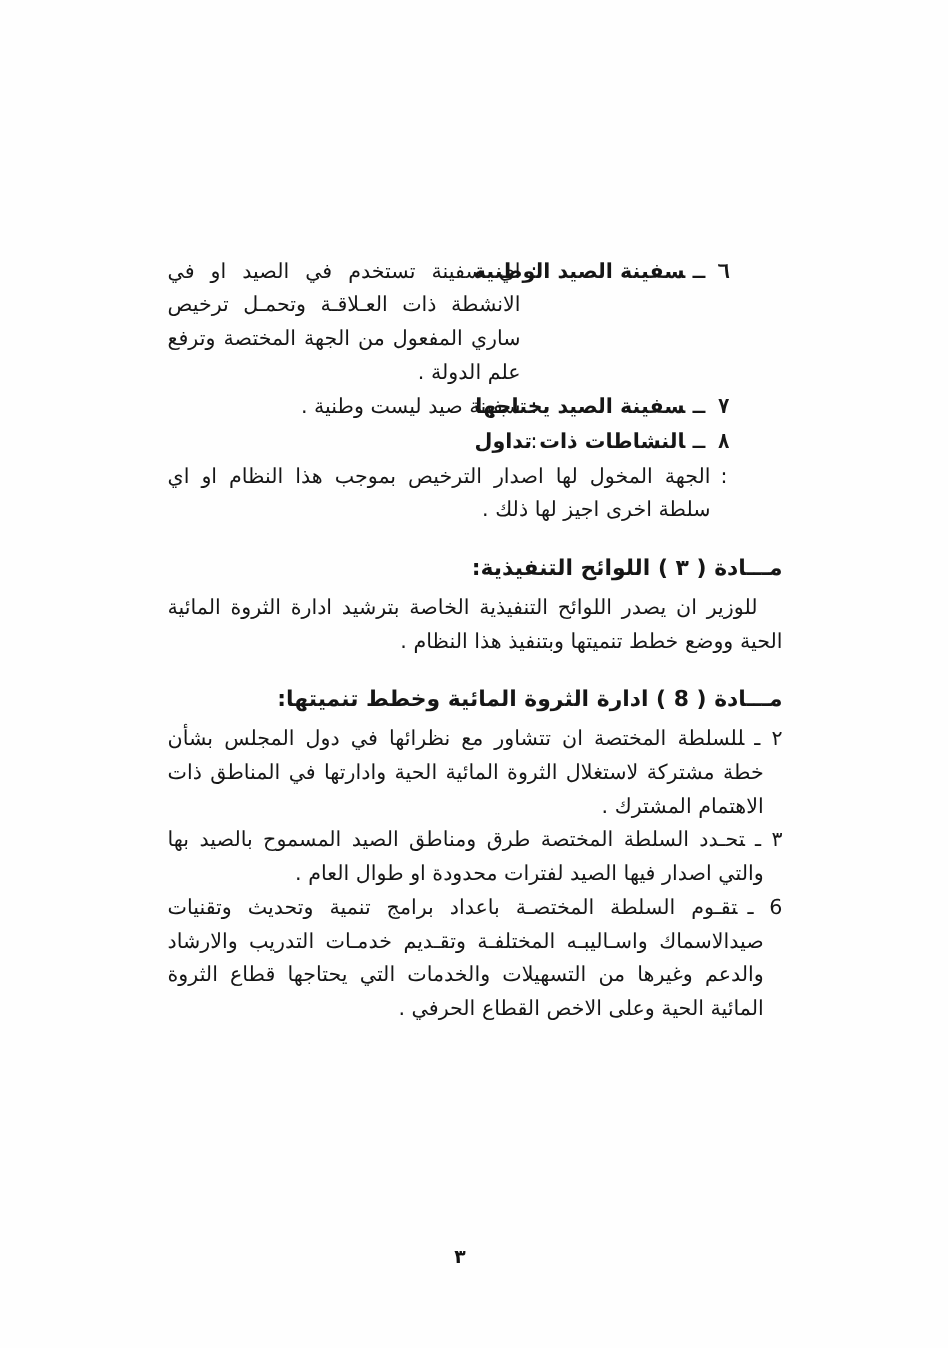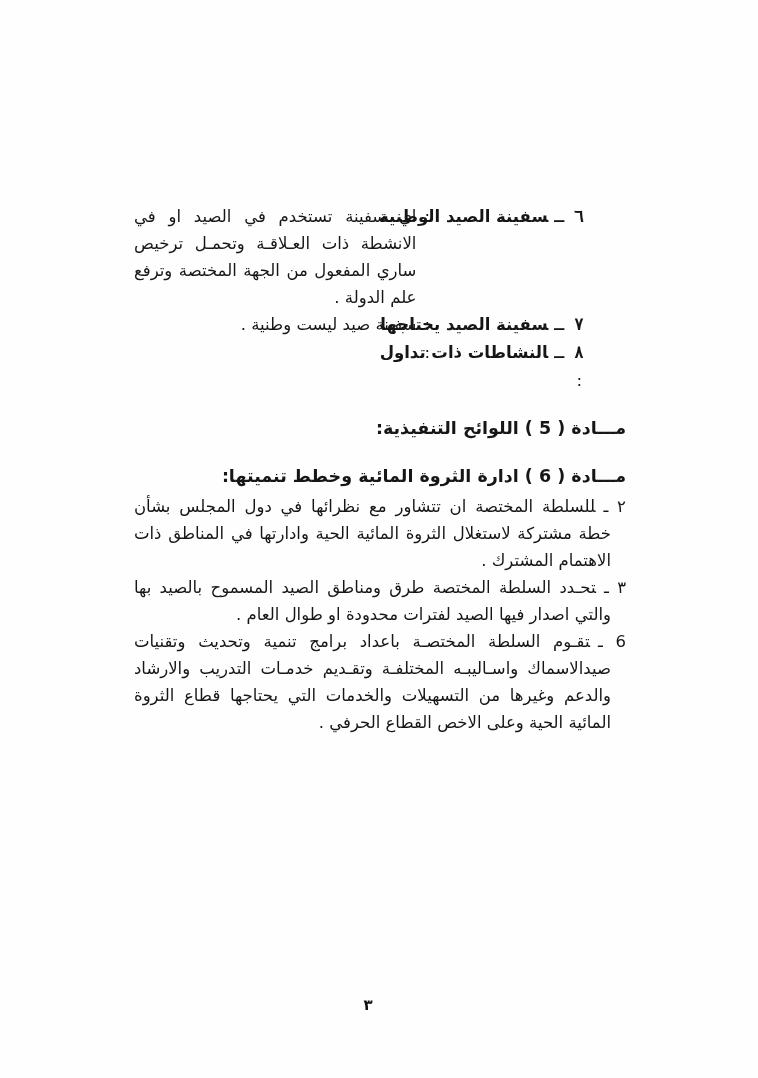--- a/index.html
+++ b/index.html
@@ -86,27 +86,29 @@
         <div class="def-text">سفينة صيد ليست وطنية .</div>
       </div>
 
       <div class="def-row">
         <div class="def-term"><span class="marker">٨ ـ</span><span>النشاطات ذات تداول</span></div>
         <div class="def-colon">:</div>
       </div>
 
       <div class="def-row">
         <div class="def-colon">:</div>
+        <div class="def-text">الجهة المخول لها اصدار الترخيص بموجب هذا النظام او اي سلطة اخرى اجيز لها ذلك .</div>
       </div>
 
     </div>
 
-    <div class="heading">مـــادة ( 5 ) اللوائح التنفيذية:</div>
+    <div class="heading">مـــادة ( ٣ ) اللوائح التنفيذية:</div>
+    <p class="para">للوزير ان يصدر اللوائح التنفيذية الخاصة بترشيد ادارة الثروة المائية الحية ووضع خطط تنميتها وبتنفيذ هذا النظام .</p>
 
-    <div class="heading">مـــادة ( 6 ) ادارة الثروة المائية وخطط تنميتها:</div>
+    <div class="heading">مـــادة ( 8 ) ادارة الثروة المائية وخطط تنميتها:</div>
 
 
     <div class="num-item"><span class="marker">٢ ـ</span><span>للسلطة المختصة ان تتشاور مع نظرائها في دول المجلس بشأن خطة مشتركة لاستغلال الثروة المائية الحية وادارتها في المناطق ذات الاهتمام المشترك .</span></div>
 
     <div class="num-item"><span class="marker">٣ ـ</span><span>تحـدد السلطة المختصة طرق ومناطق الصيد المسموح بالصيد بها والتي اصدار فيها الصيد لفترات محدودة او طوال العام .</span></div>
 
     <div class="num-item"><span class="marker">6 ـ</span><span>تقـوم السلطة المختصـة باعداد برامج تنمية وتحديث وتقنيات صيدالاسماك واسـاليبـه المختلفـة وتقـديم خدمـات التدريب والارشاد والدعم وغيرها من التسهيلات والخدمات التي يحتاجها قطاع الثروة المائية الحية وعلى الاخص القطاع الحرفي .</span></div>
 
   </div>
 

